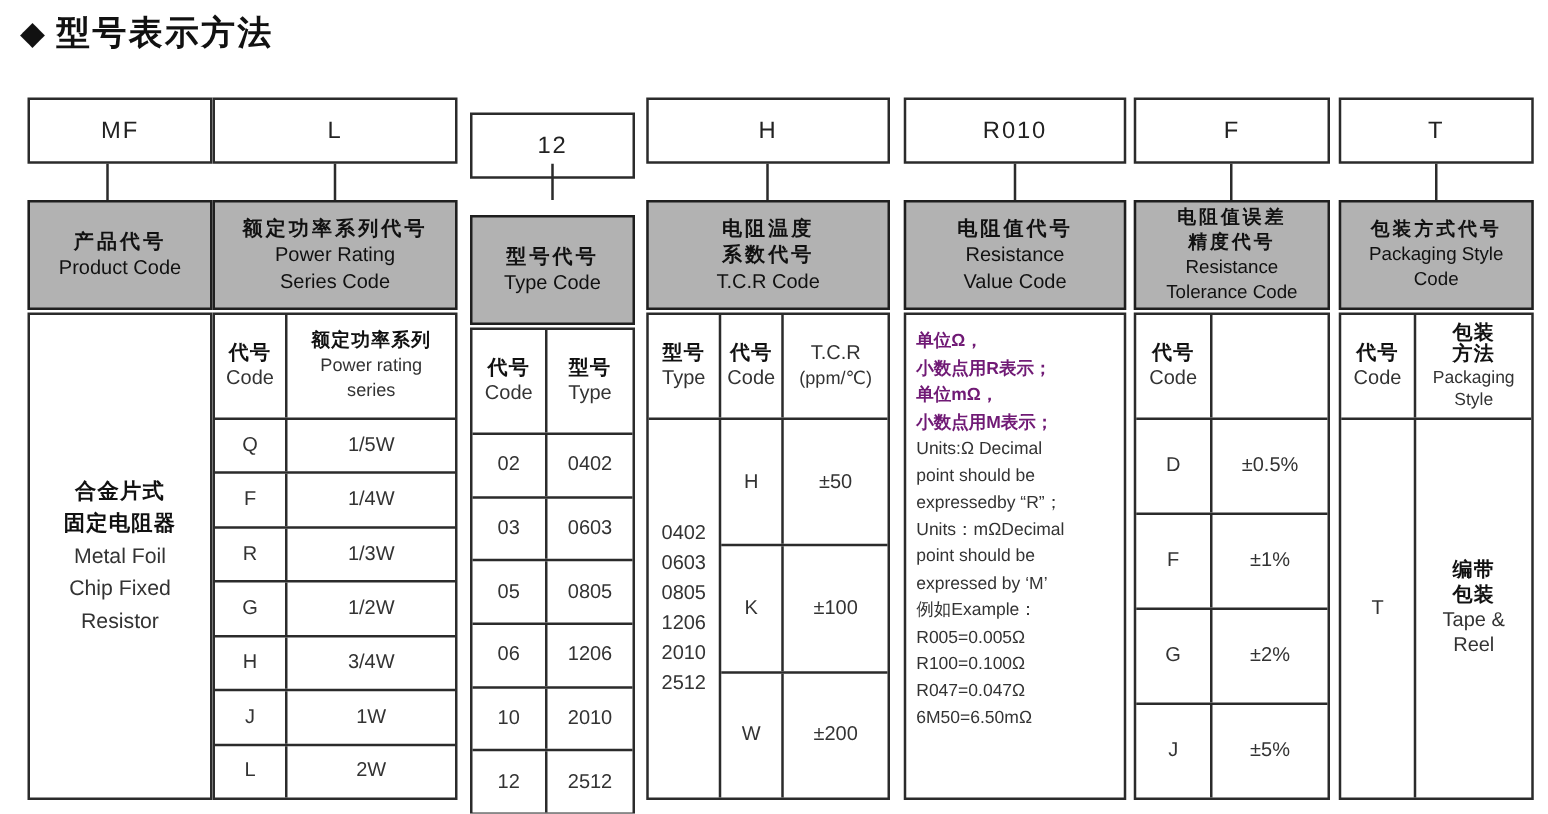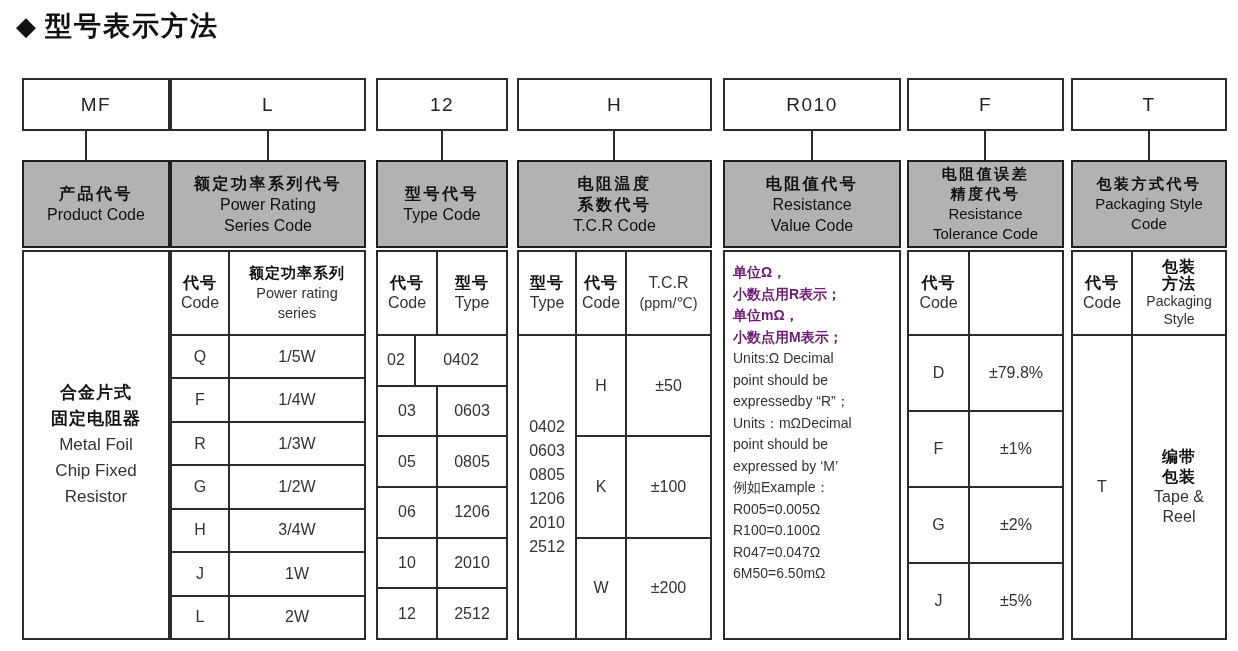--- a/index.html
+++ b/index.html
@@ -35,21 +35,21 @@
   .trow:last-child { border-bottom: none; }
   .cell { display: flex; flex-direction: column; align-items: center; justify-content: center;
     text-align: center; flex: 1; }
   .cell span { display: block; line-height: 20px; }
   .keycol { flex: none; border-right: 2px solid #2b2b2b; }
   .zh { font-weight: bold; color: #111; letter-spacing: 1px; }
 
   
   .c1 { left: 22px;  width: 148px; }
   .c2 { left: 170px; width: 196px; }
-  .c3 { left: 376px; width: 132px; }
+  .c3 { left: 376px; width: 132px; margin-top: 12px; }
   .c4 { left: 517px; width: 195px; }
   .c5 { left: 723px; width: 178px; }
   .c6 { left: 907px; width: 157px; }
   .c7 { left: 1071px; width: 156px; }
   .x1 { left: 85px; }  .x2 { left: 267px; } .x3 { left: 441px; } .x4 { left: 613px; }
   .x5 { left: 811px; } .x6 { left: 984px; } .x7 { left: 1148px; }
 
   
   .product-body { justify-content: center; }
   .product-body span { line-height: 26px; font-size: 17px; }
@@ -188,21 +188,21 @@
         <span class="zh">代号</span>
           <span>Code</span>
       </div>
       <div class="cell">
         <span class="zh">型号</span>
           <span>Type</span>
       </div>
     </div>
     <div class="tbody">
       <div class="trow">
-          <div class="cell keycol" style="width:38px">02</div>
+          <div class="cell keycol" style="width:60px">02</div>
           <div class="cell">0402</div>
         </div>
       <div class="trow">
           <div class="cell keycol" style="width:60px">03</div>
           <div class="cell">0603</div>
         </div>
       <div class="trow">
           <div class="cell keycol" style="width:60px">05</div>
           <div class="cell">0805</div>
         </div>
@@ -283,21 +283,21 @@
   <div class="abs tbl c6">
     <div class="thead">
       <div class="cell keycol" style="width:61px">
         <span class="zh">代号</span>
           <span>Code</span>
       </div>
     </div>
     <div class="tbody">
       <div class="trow">
           <div class="cell keycol" style="width:61px">D</div>
-          <div class="cell">±79.8%</div>
+          <div class="cell">±0.5%</div>
         </div>
       <div class="trow">
           <div class="cell keycol" style="width:61px">F</div>
           <div class="cell">±1%</div>
         </div>
       <div class="trow">
           <div class="cell keycol" style="width:61px">G</div>
           <div class="cell">±2%</div>
         </div>
       <div class="trow">

